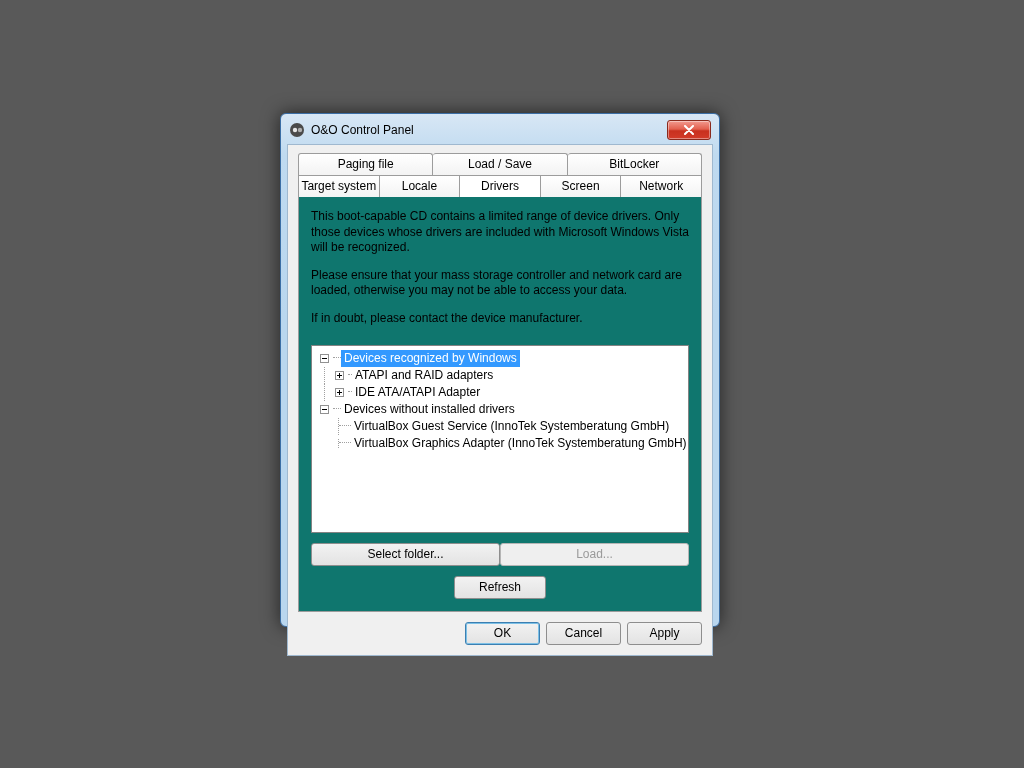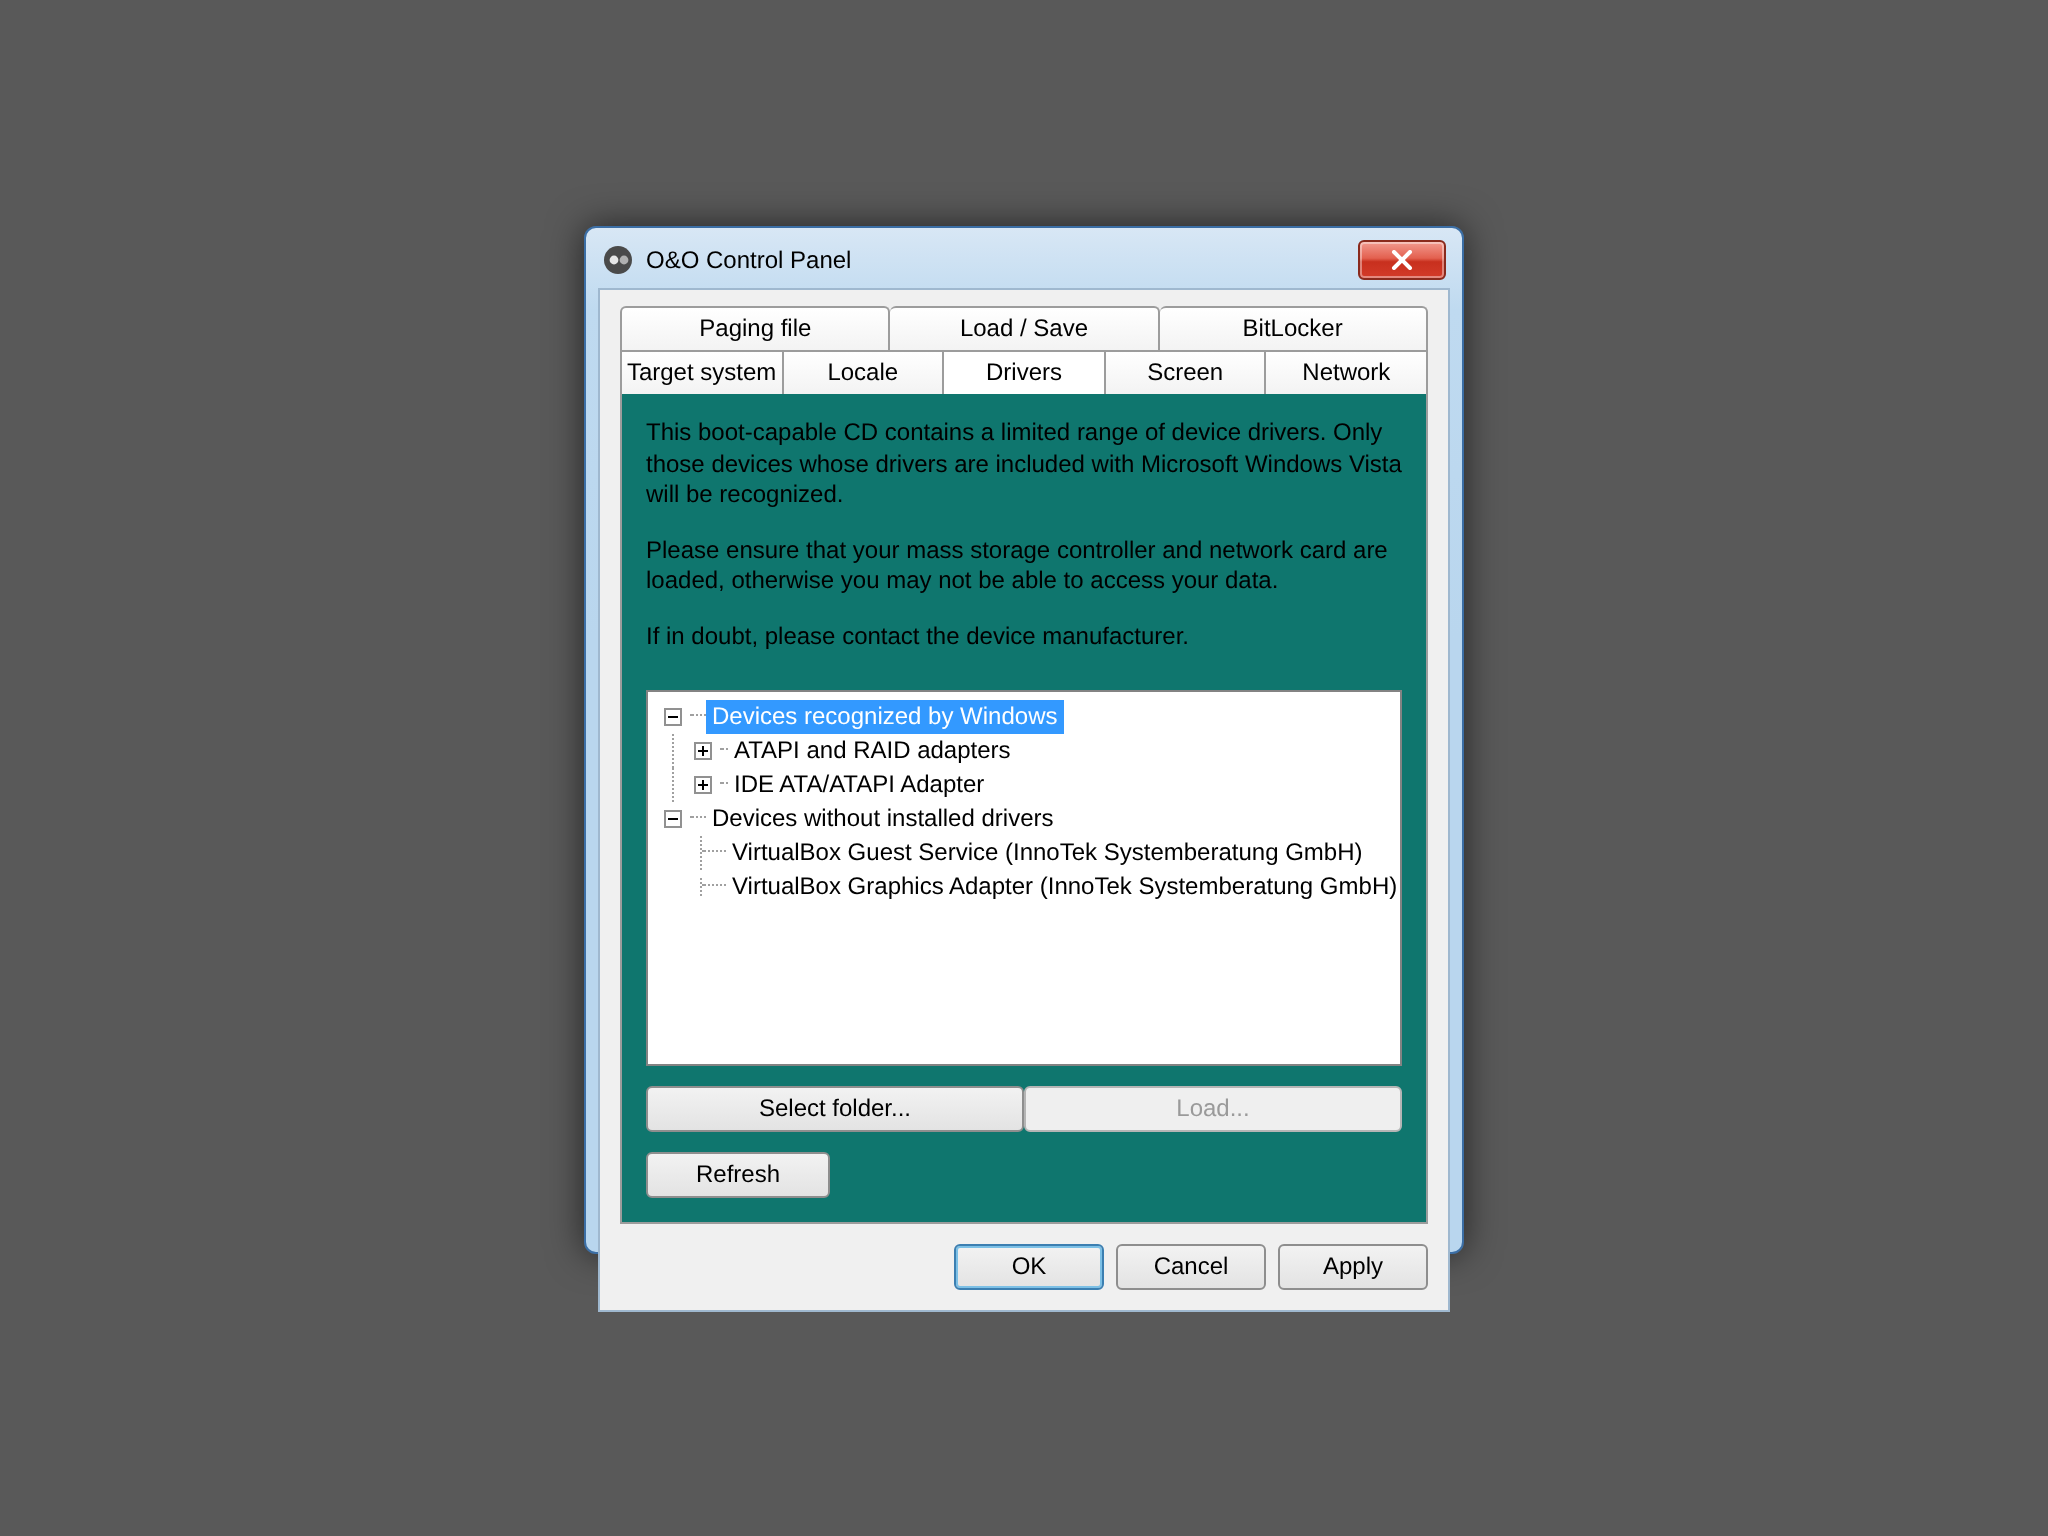--- a/index.html
+++ b/index.html
@@ -7,21 +7,21 @@
     padding: 0;
     width: 1024px;
     height: 768px;
     background: #595959;
     font-family: "Segoe UI", Tahoma, sans-serif;
     font-size: 12px;
     overflow: hidden;
   }
   .window {
     position: absolute;
-    left: 292px;
+    left: 280px;
     top: 113px;
     width: 440px;
     height: 514px;
     background: linear-gradient(to bottom, #d8e7f5 0%, #bfdaf0 8%, #b9d6ee 40%, #b9d6ee 100%);
     border: 1px solid #3b6ea5;
     border-radius: 6px;
     box-shadow: 0 0 18px rgba(0,0,0,0.6);
     box-sizing: border-box;
     padding: 6px;
     display: flex;
@@ -135,21 +135,21 @@
     vertical-align: middle;
     flex-shrink: 0;
   }
   .node .label { padding: 0 3px; }
   .node .label.selected {
     background: #3399ff;
     color: #fff;
   }
   .ind { display: inline-block; flex-shrink: 0; }
   .btnrow { display: flex; gap: 0; margin-top: 10px; }
-  .btnrow.right { justify-content: flex-start; }
+  .btnrow.right { justify-content: center; }
   button.win {
     font-family: inherit;
     font-size: 12px;
     height: 23px;
     background: linear-gradient(to bottom, #f2f2f2, #e3e3e3);
     border: 1px solid #8e8e8e;
     border-radius: 3px;
     padding: 0 8px;
     min-width: 75px;
     cursor: default;

